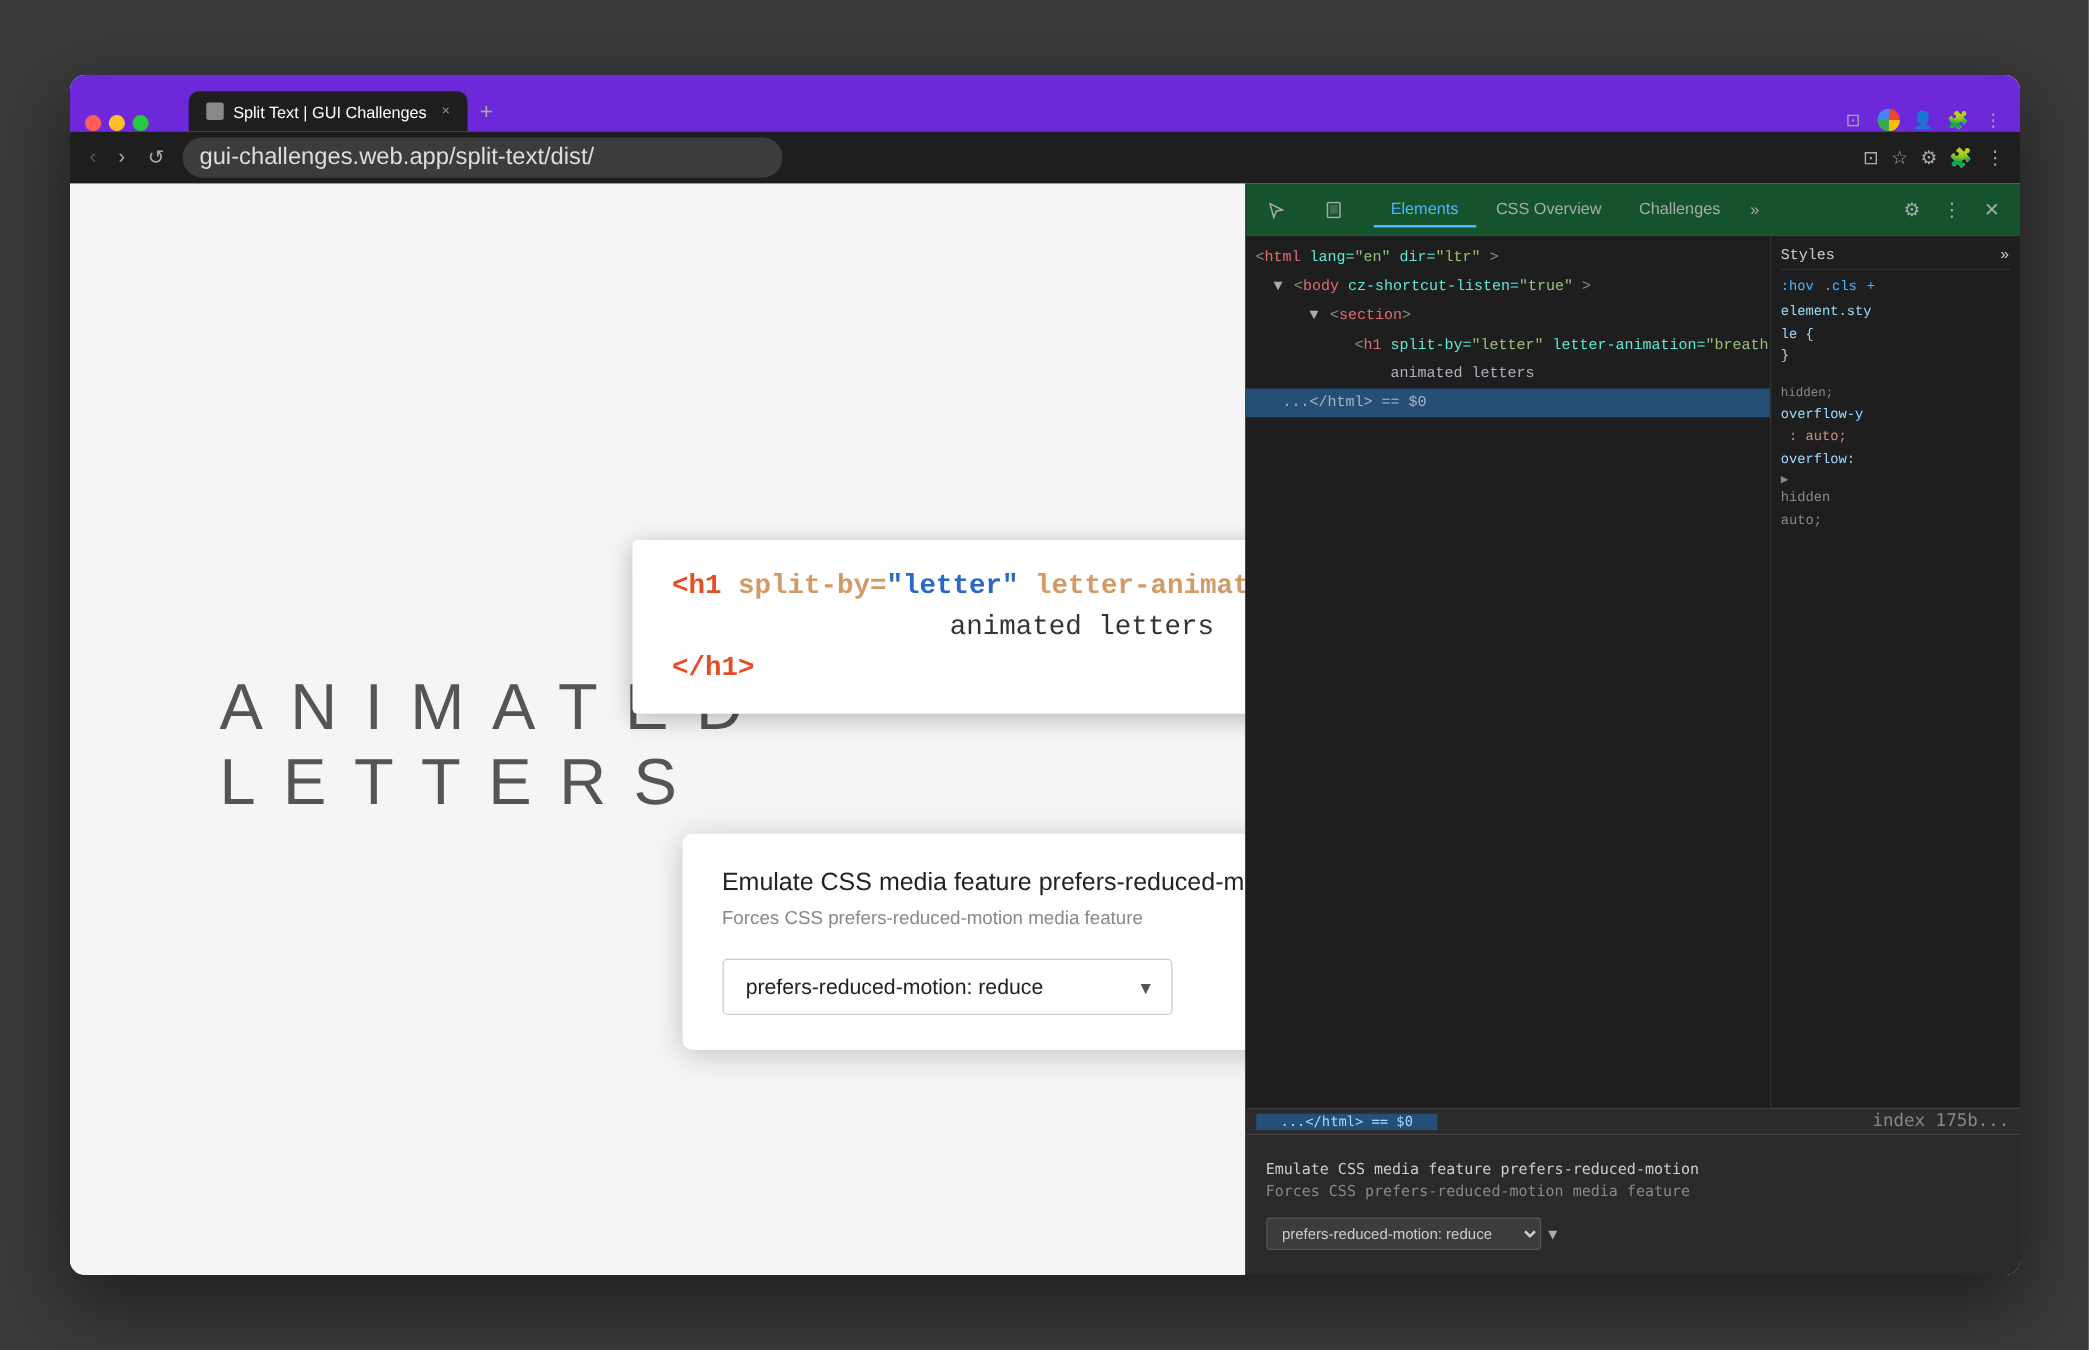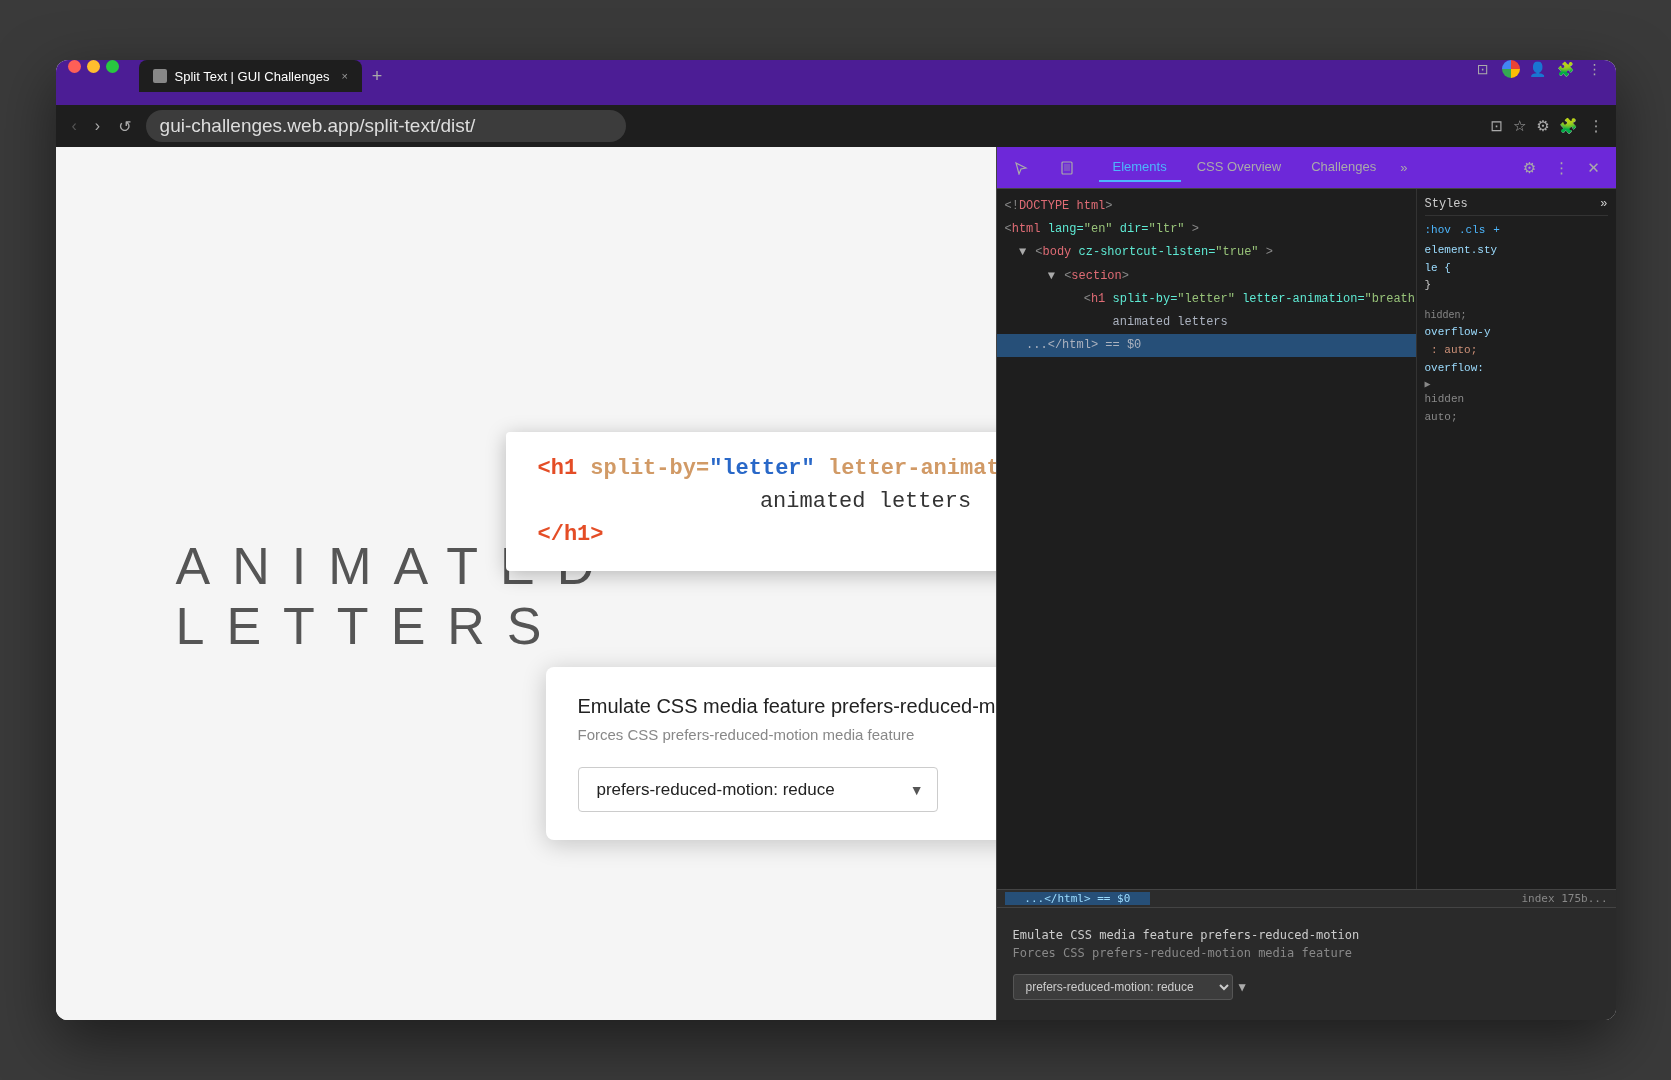--- a/index.html
+++ b/index.html
@@ -19,26 +19,26 @@
       background: #fff;
       border-radius: 12px;
       overflow: hidden;
       box-shadow: 0 20px 60px rgba(0,0,0,0.5);
       display: flex;
       flex-direction: column;
     }
 
     
     .title-bar {
-      background: #4c1d95;
+      background: #6d28d9;
       height: 45px;
       display: flex;
-      align-items: flex-start;
+      align-items: flex-end;
       padding: 0 12px;
-      gap: 12px;
+      gap: 24px;
       flex-shrink: 0;
     }
     .traffic-lights {
       display: flex;
       gap: 6px;
       margin-right: 8px;
     }
     .traffic-light {
       width: 13px;
       height: 13px;
@@ -183,21 +183,21 @@
     .devtools-panel {
       width: 620px;
       background: #1e1e1e;
       border-left: 1px solid #444;
       display: flex;
       flex-direction: column;
       flex-shrink: 0;
     }
 
     .devtools-toolbar {
-      background: #6d28d9;
+      background: #14532d;
       height: 42px;
       display: flex;
       align-items: center;
       padding: 0 10px;
       gap: 18px;
       border-bottom: 1px solid #444;
       flex-shrink: 0;
     }
     .devtools-tool-icon {
       width: 28px;
@@ -332,21 +332,21 @@
       font-size: 11px;
       color: #aaa;
       flex-shrink: 0;
     }
     .selected-indicator {
       background: #264f78;
       color: #9cdcfe;
     }
     .styles-index-label {
       color: #888;
-      font-size: 11px;
+      font-size: 14px;
       margin-left: auto;
     }
 
     
     .code-popup {
       position: absolute;
       top: 285px;
       left: 450px;
       background: white;
       border-radius: 4px;
@@ -542,23 +542,20 @@
           <div class="devtools-right-icon">⚙</div>
           <div class="devtools-right-icon">⋮</div>
           <div class="devtools-right-icon">✕</div>
         </div>
       </div>
 
       <div class="devtools-body">
 
         <div class="elements-panel">
           <div class="dom-line">
-            <span class="tag-bracket">&lt;!</span><span class="tag-name">DOCTYPE html</span><span class="tag-bracket">&gt;</span>
-          </div>
-          <div class="dom-line">
             <span class="tag-bracket">&lt;</span><span class="tag-name">html</span>
             <span class="attr-name"> lang=</span><span class="attr-value">"en"</span>
             <span class="attr-name"> dir=</span><span class="attr-value">"ltr"</span>
             <span class="tag-bracket">&gt;</span>
           </div>
           <div class="dom-line">
             &nbsp;&nbsp;<span class="fold-arrow">▼</span>
             <span class="tag-bracket">&lt;</span><span class="tag-name">body</span>
             <span class="attr-name"> cz-shortcut-listen=</span><span class="attr-value">"true"</span>
             <span class="tag-bracket">&gt;</span>

